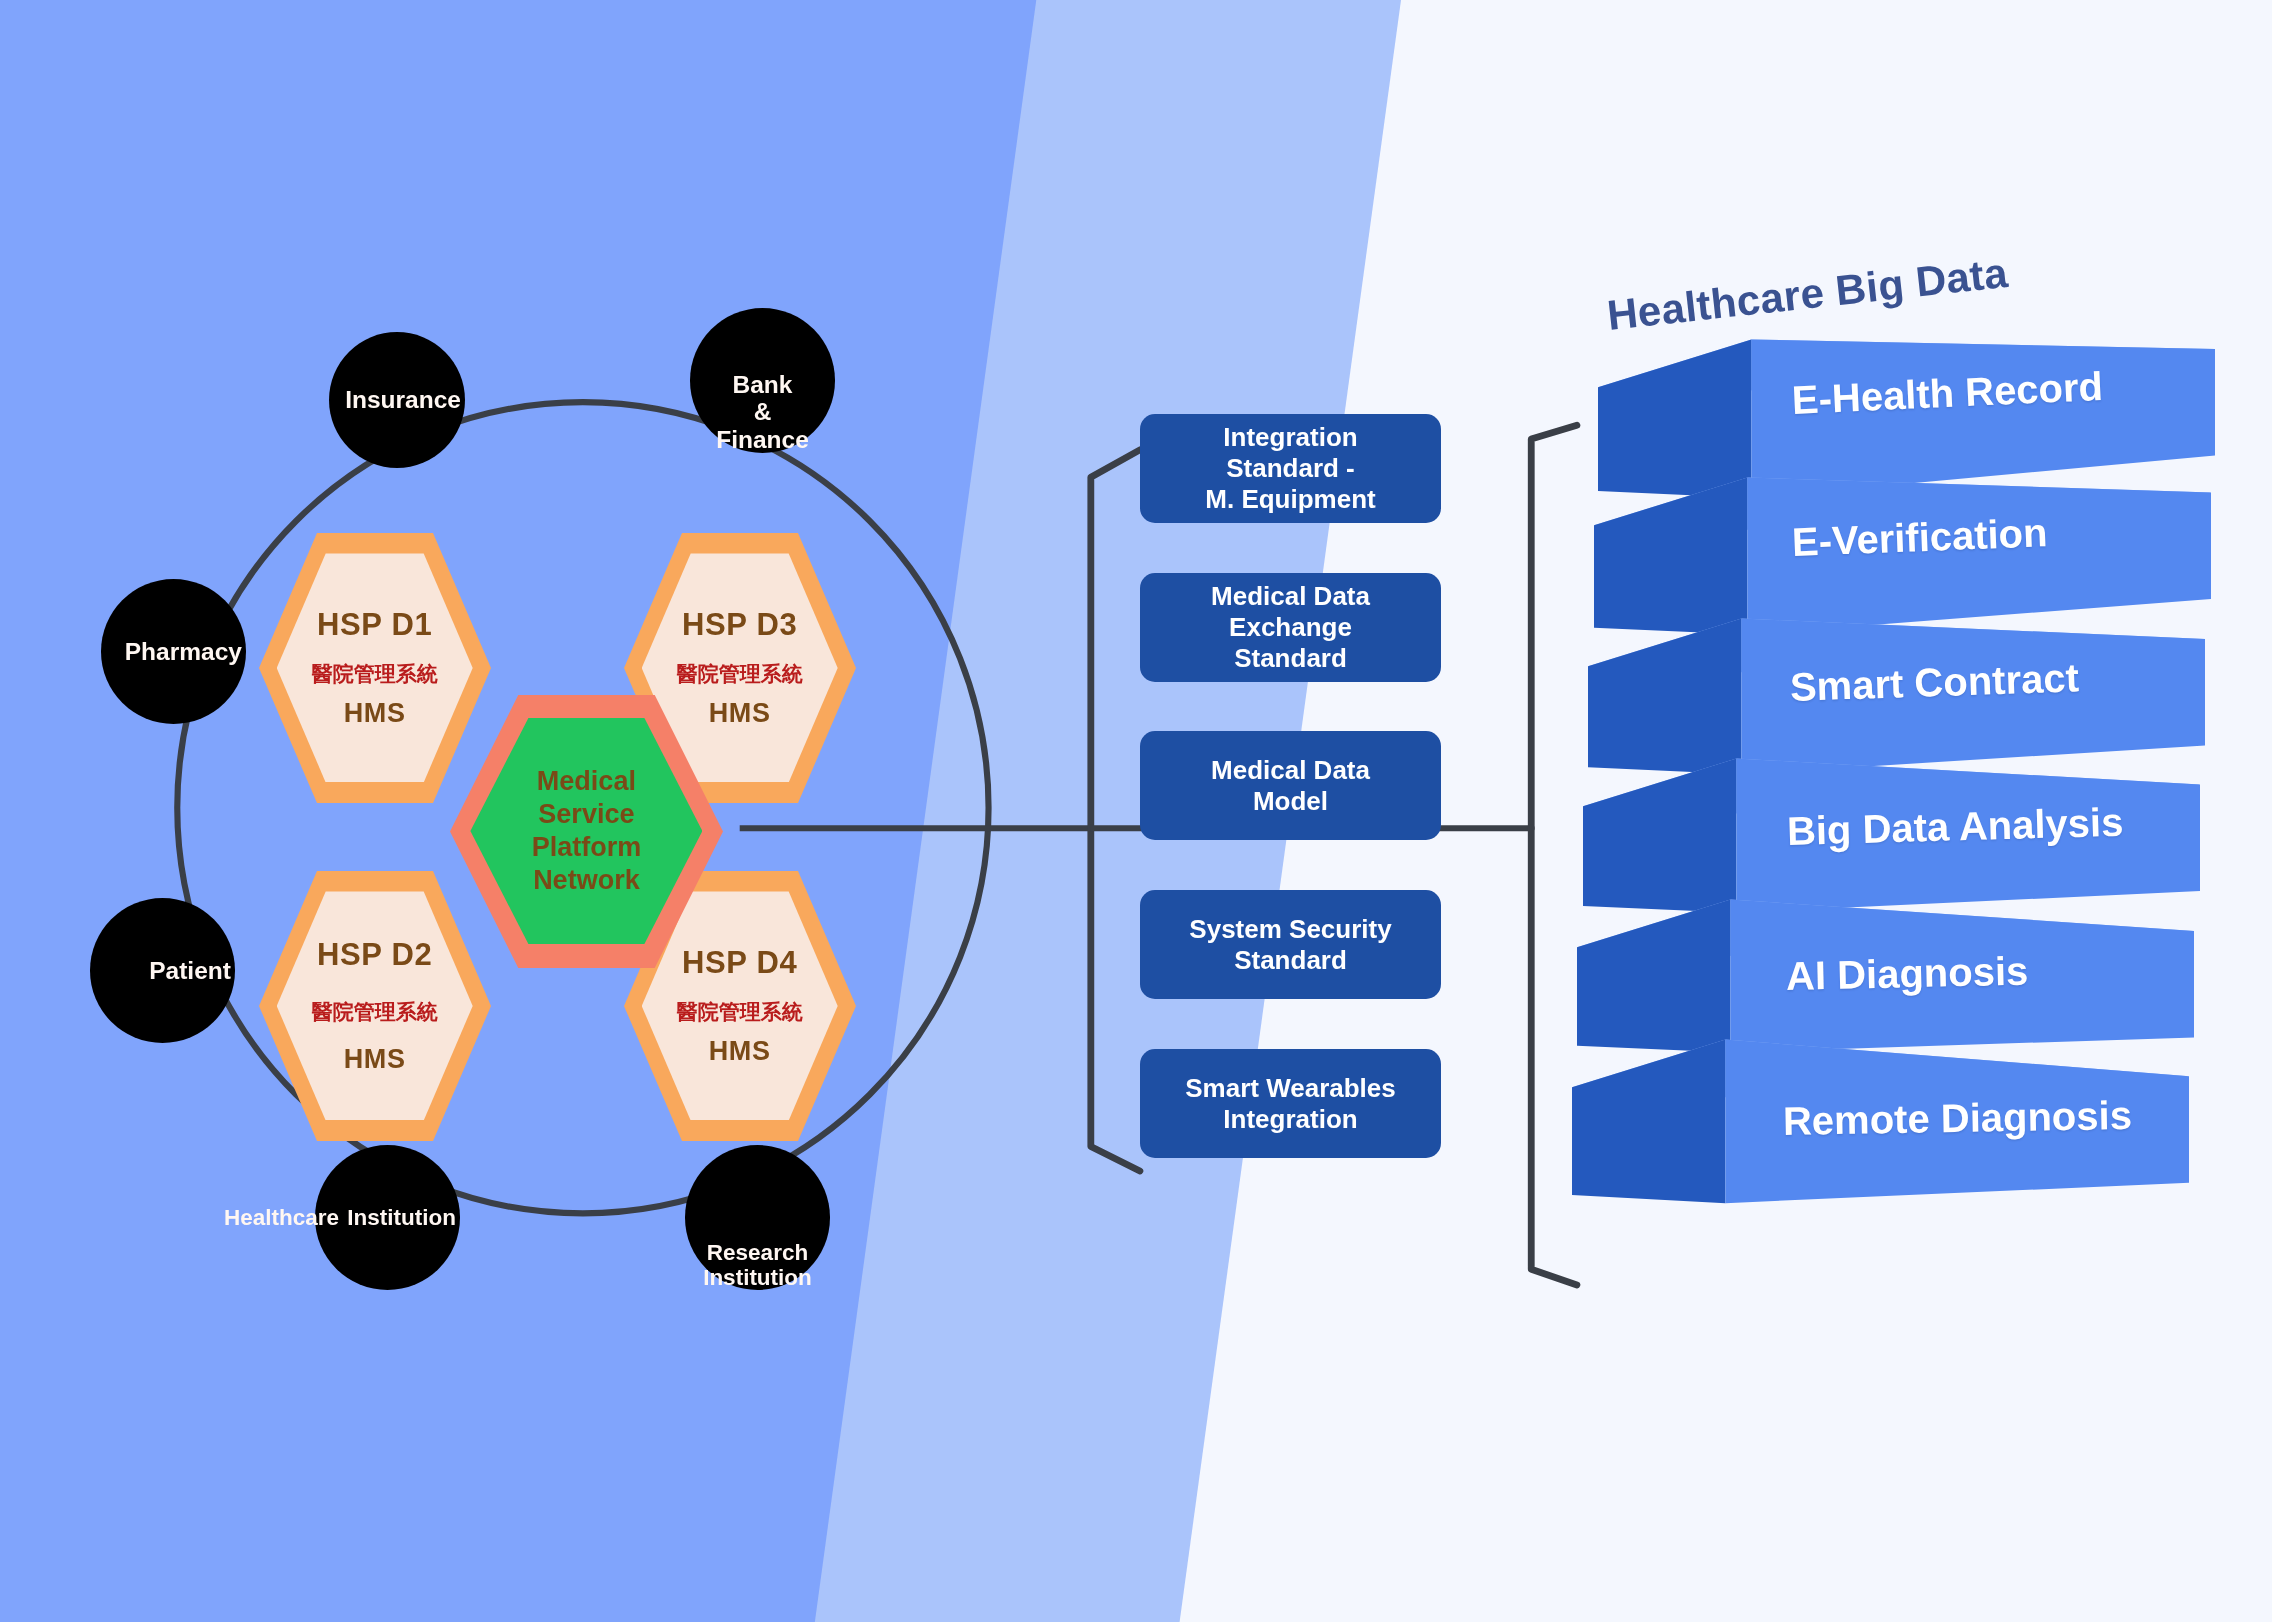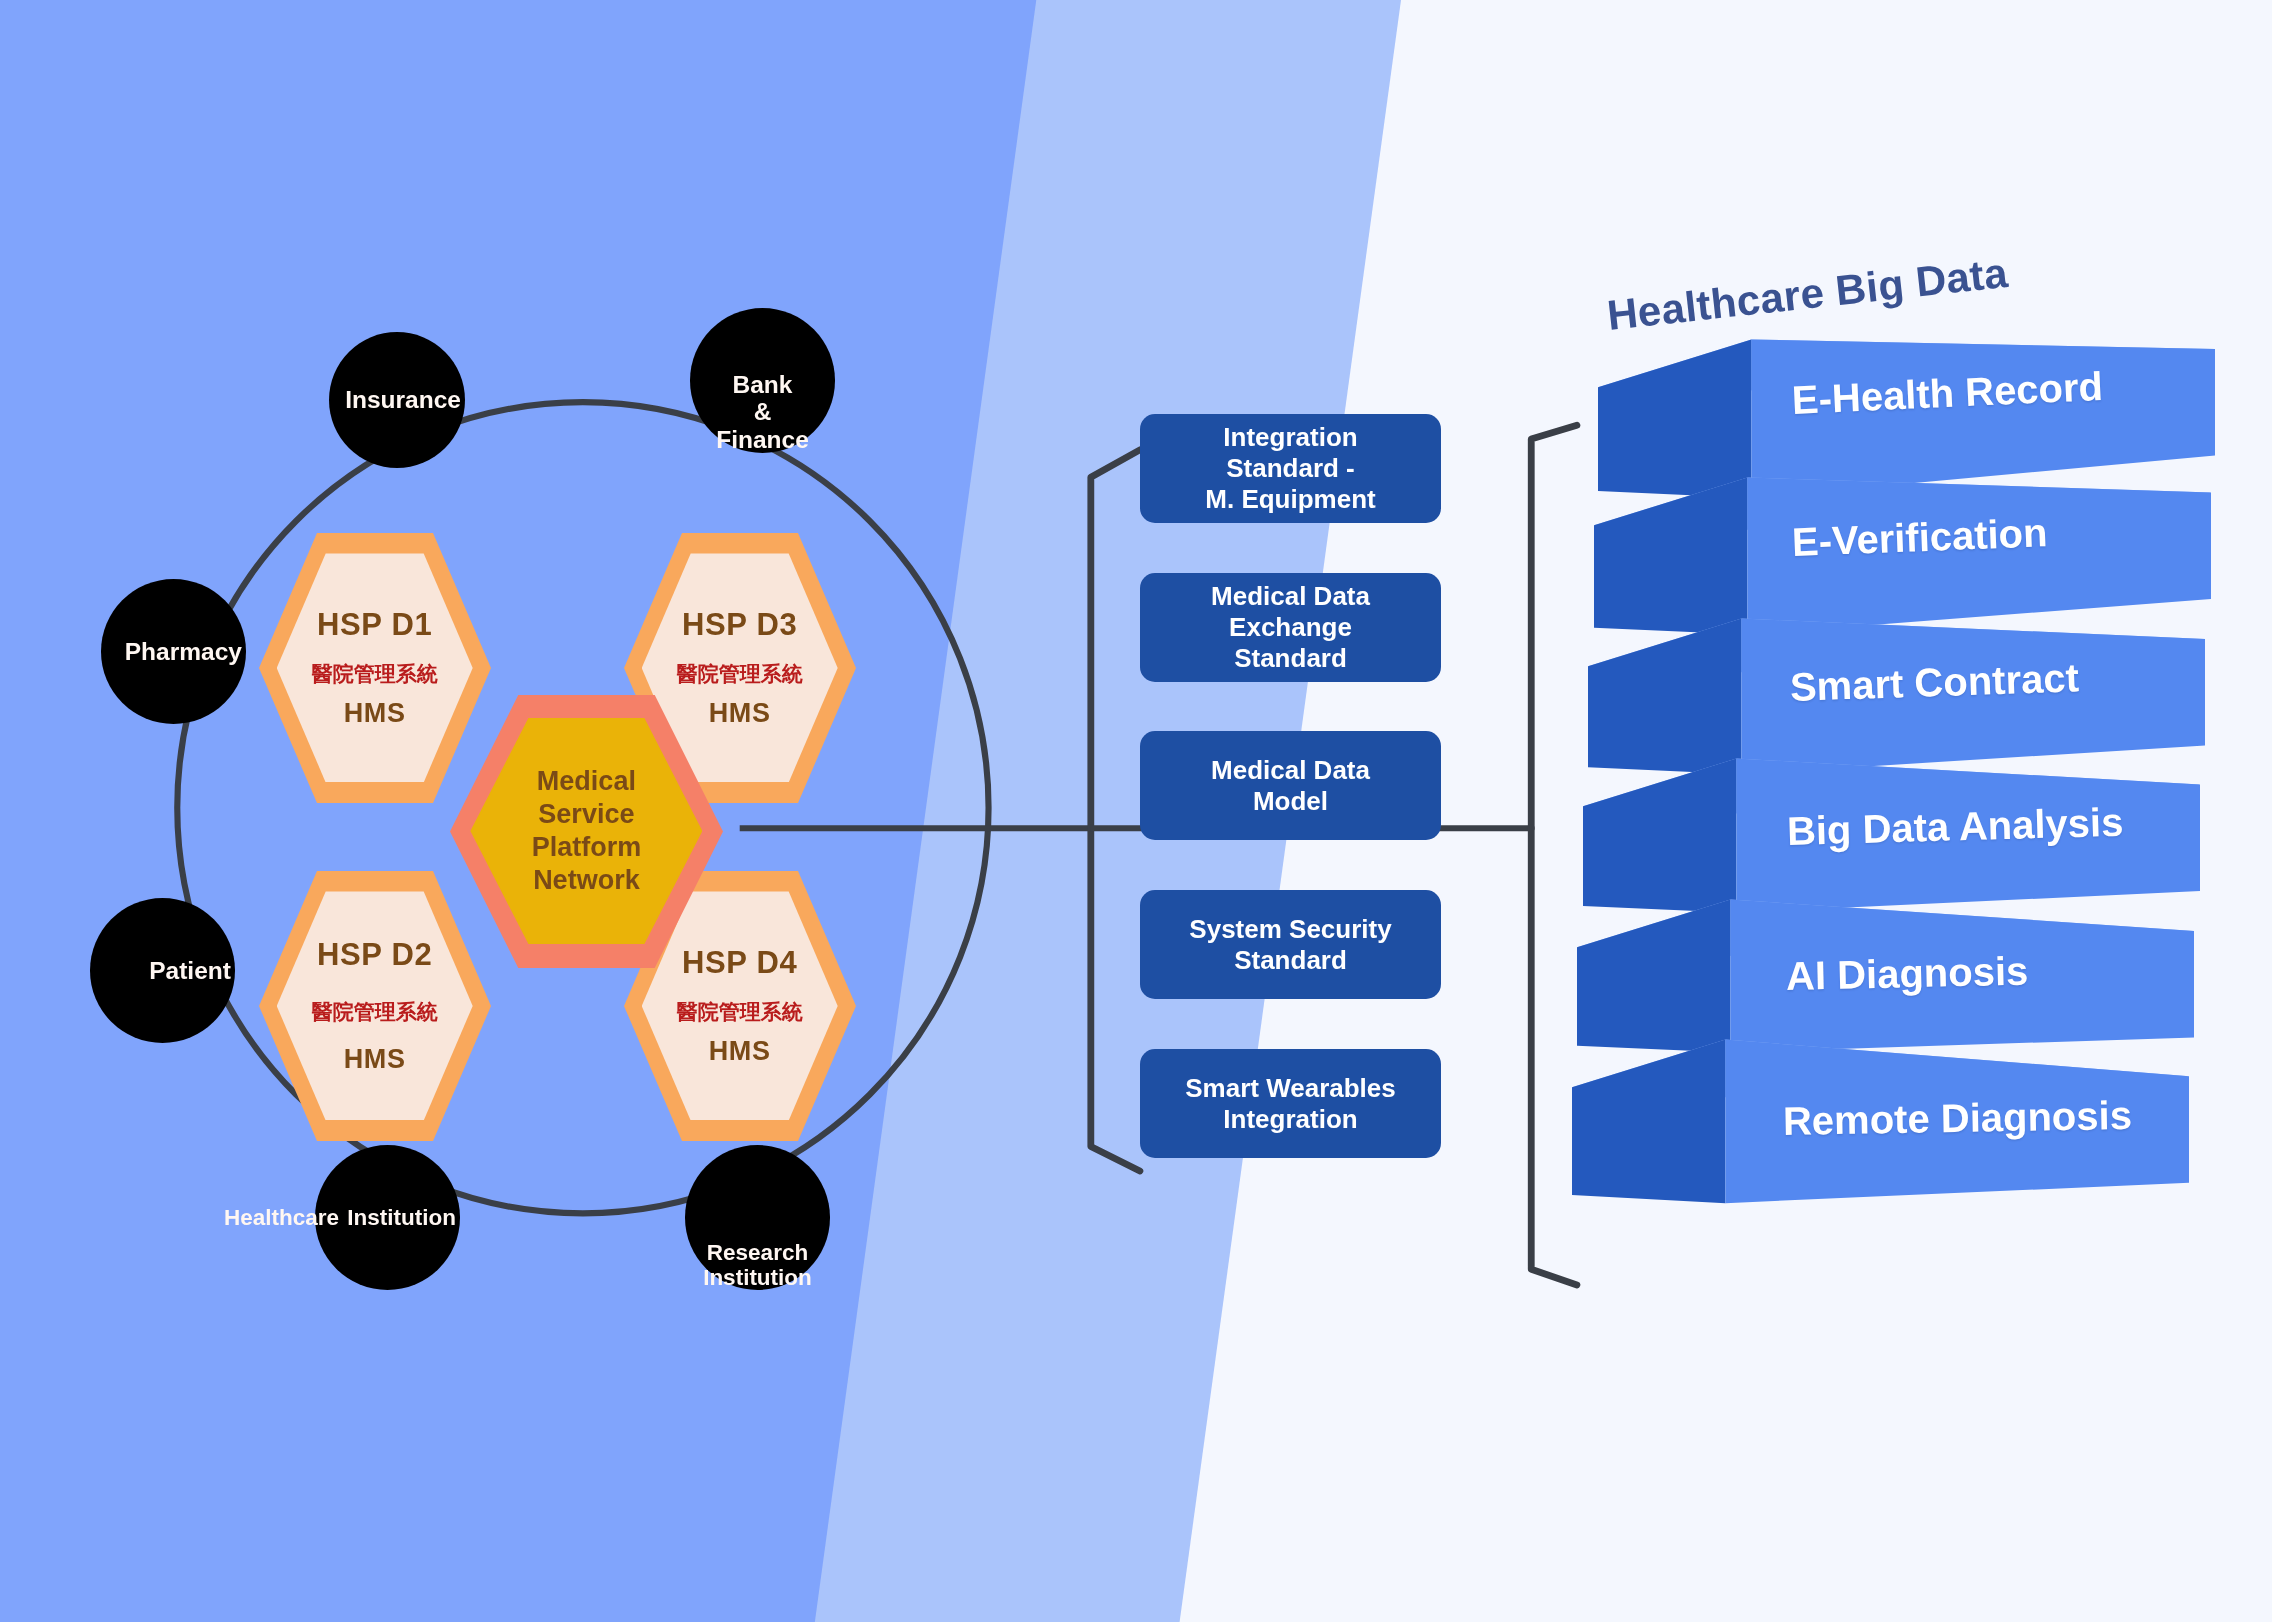--- a/index.html
+++ b/index.html
@@ -95,21 +95,21 @@
     <div class="hexout" style="background:#F9A85C;"></div>
     <div class="hexin" style="left:17.7px;top:20.4px;width:196px;height:229px;background:#F9E6DA;">
       <div class="hsp-title">HSP D4</div>
       <div class="hsp-cn">醫院管理系統</div>
       <div class="hsp-hms">HMS</div>
     </div>
   </div>
 
   <div class="hexwrap" style="left:450px;top:695px;width:273px;height:273px;z-index:5;">
     <div class="hexout" style="background:#F58068;"></div>
-    <div class="hexin" style="left:20.4px;top:23px;width:232px;height:226px;background:#eab308;">
+    <div class="hexin" style="left:20.4px;top:23px;width:232px;height:226px;background:#22c55e;">
       <div class="core-txt">Medical</div>
       <div class="core-txt">Service</div>
       <div class="core-txt">Platform</div>
       <div class="core-txt">Network</div>
     </div>
   </div>
 
   <div class="circ" style="left:329px;top:332px;width:136px;height:136px;font-size:24.5px;z-index:6;">
     <span>Insurance</span>
   </div>

